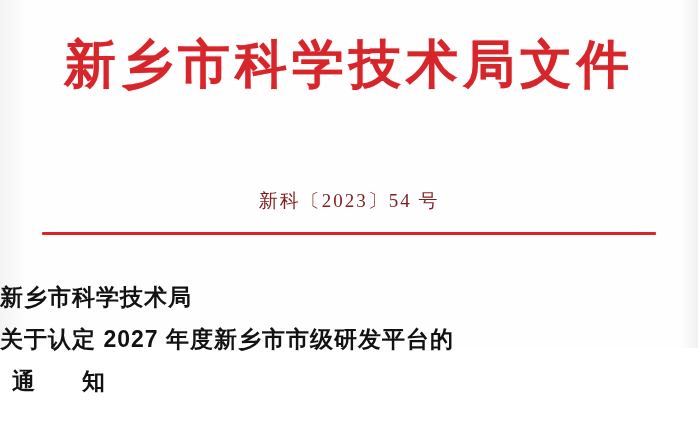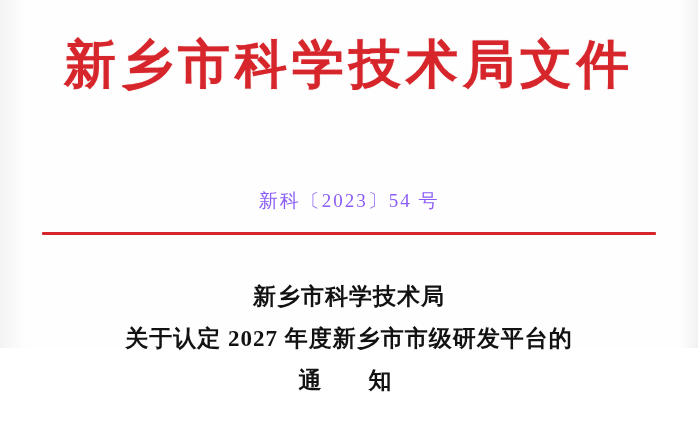--- a/index.html
+++ b/index.html
@@ -53,21 +53,21 @@
     white-space: nowrap;
     text-shadow: 0 0 1px rgba(214,37,43,0.55);
   }
 
   .doc-number {
     position: absolute;
     top: 188px;
     left: 0;
     width: 698px;
     text-align: center;
-    color: #8b5cf6;
+    color: #7f1d1d;
     font-family: "Liberation Serif", serif;
     font-size: 19px;
     letter-spacing: 2px;
     white-space: nowrap;
   }
 
   .red-rule {
     position: absolute;
     top: 232px;
     left: 42px;
@@ -75,34 +75,34 @@
     height: 3px;
     background: #d6252b;
     border-radius: 1px;
   }
 
   .body-block {
     position: absolute;
     top: 276px;
     left: 0;
     width: 698px;
-    text-align: center;
+    text-align: left;
     color: #121212;
-    font-family: Liberation Serif, serif;
+    font-family: Liberation Sans, sans-serif;
     font-weight: bold;
   }
   .body-line {
     font-size: 23px;
     line-height: 42px;
     letter-spacing: 1px;
     white-space: nowrap;
   }
   .body-line.line3 {
     letter-spacing: 12px;
-    padding-left: 4px;
+    padding-left: 12px;
   }
 </style>
 </head>
 <body>
 
 <div class="page">
 
   <div class="doc-title">新乡市科学技术局文件</div>
 
   <div class="doc-number">新科〔2023〕54 号</div>

